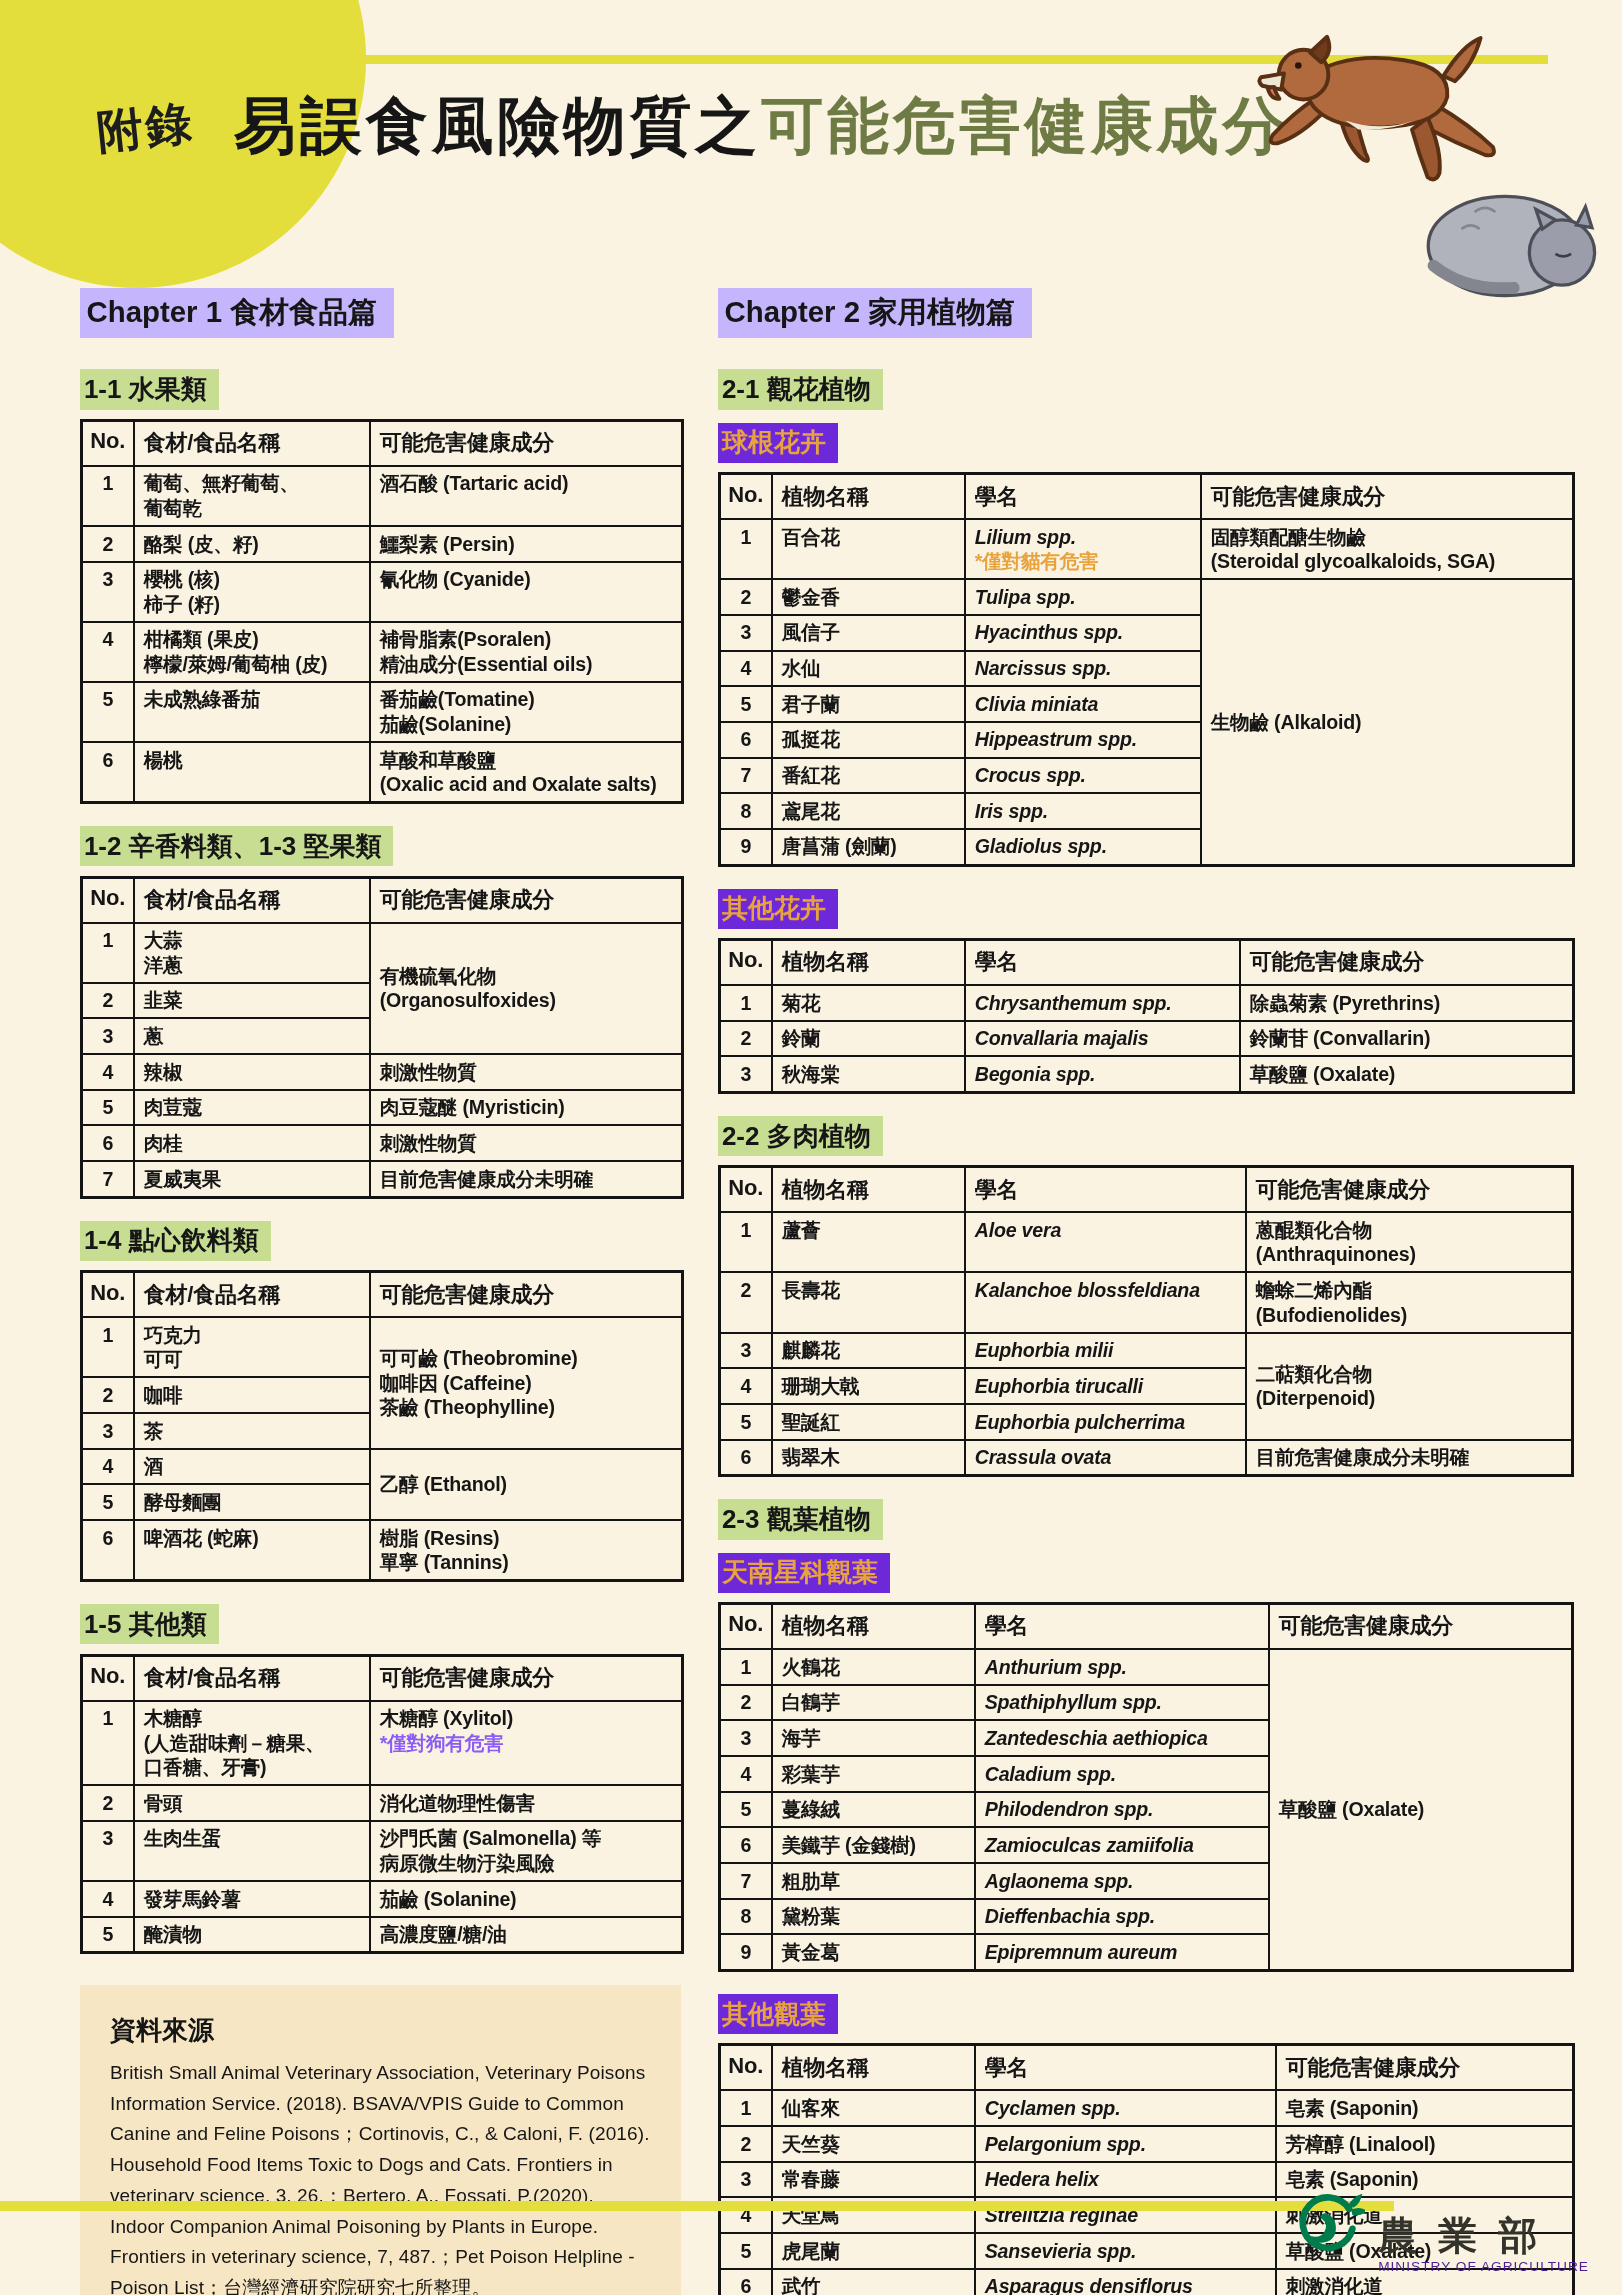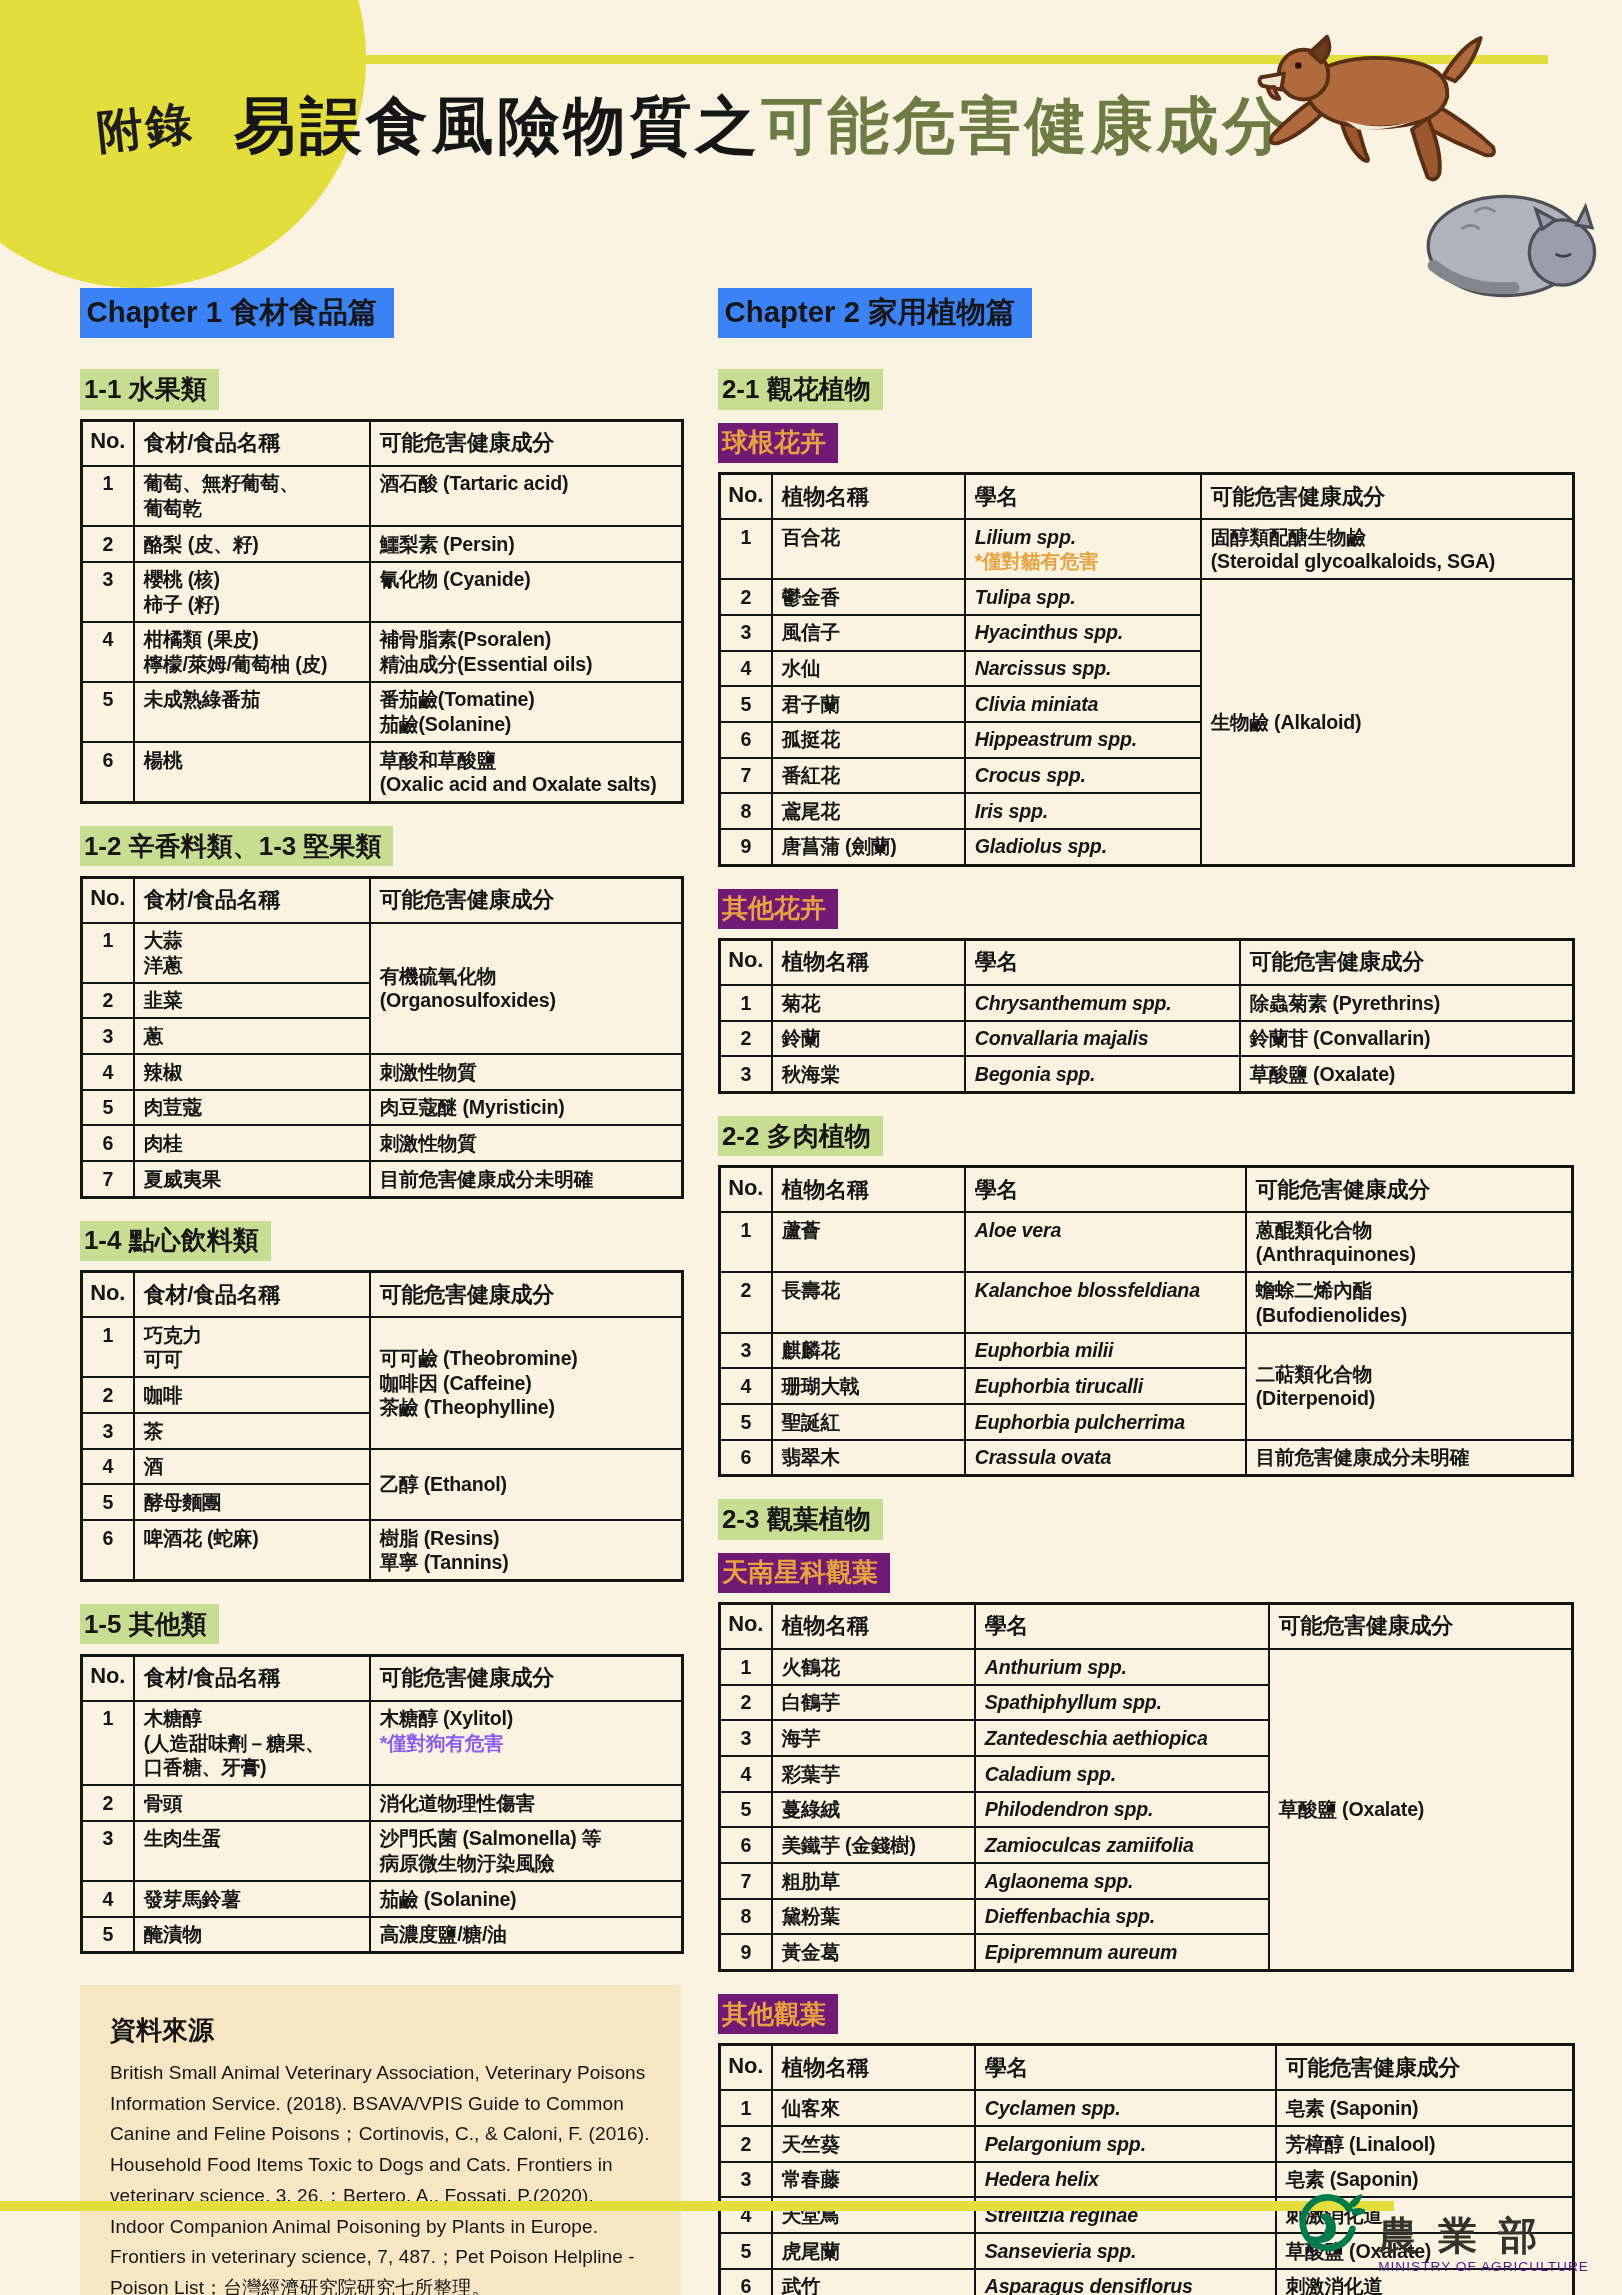--- a/index.html
+++ b/index.html
@@ -38,34 +38,34 @@
   .cat-ill{position:absolute;left:1417px;top:169px;width:196px;height:137px;}
   
   .columns{
     position:absolute;top:288px;left:80px;
     display:flex;gap:37px;align-items:flex-start;
   }
   .col-l{width:601px;}
   .col-r{width:854px;}
   .chapter-bar{
     display:inline-block;
-    background:#3b82f6;
+    background:#c4b5fd;
     font-size:29.4px;font-weight:bold;
     padding:5.2px 17px 5.2px 6.5px;
     margin:0 0 17px 0;
   }
   .sec-label{
     display:inline-block;
     font-size:26px;font-weight:bold;
     padding:2.6px 11.8px 2.6px 3.9px;
     margin:22px 0 9.2px 0;
   }
   .sec-label.first{margin-top:14px;}
   .sec-label.green{background:#C7DD92;}
-  .sec-label.orange{background:#701a75;}
+  .sec-label.orange{background:#6d28d9;}
   .sec-label.tight{margin-top:3.9px;}
   
   table{
     border-collapse:collapse;width:100%;
     table-layout:fixed;
     border:3.3px solid #141414;
   }
   th,td{
     border:2px solid #141414;
     text-align:left;vertical-align:top;

